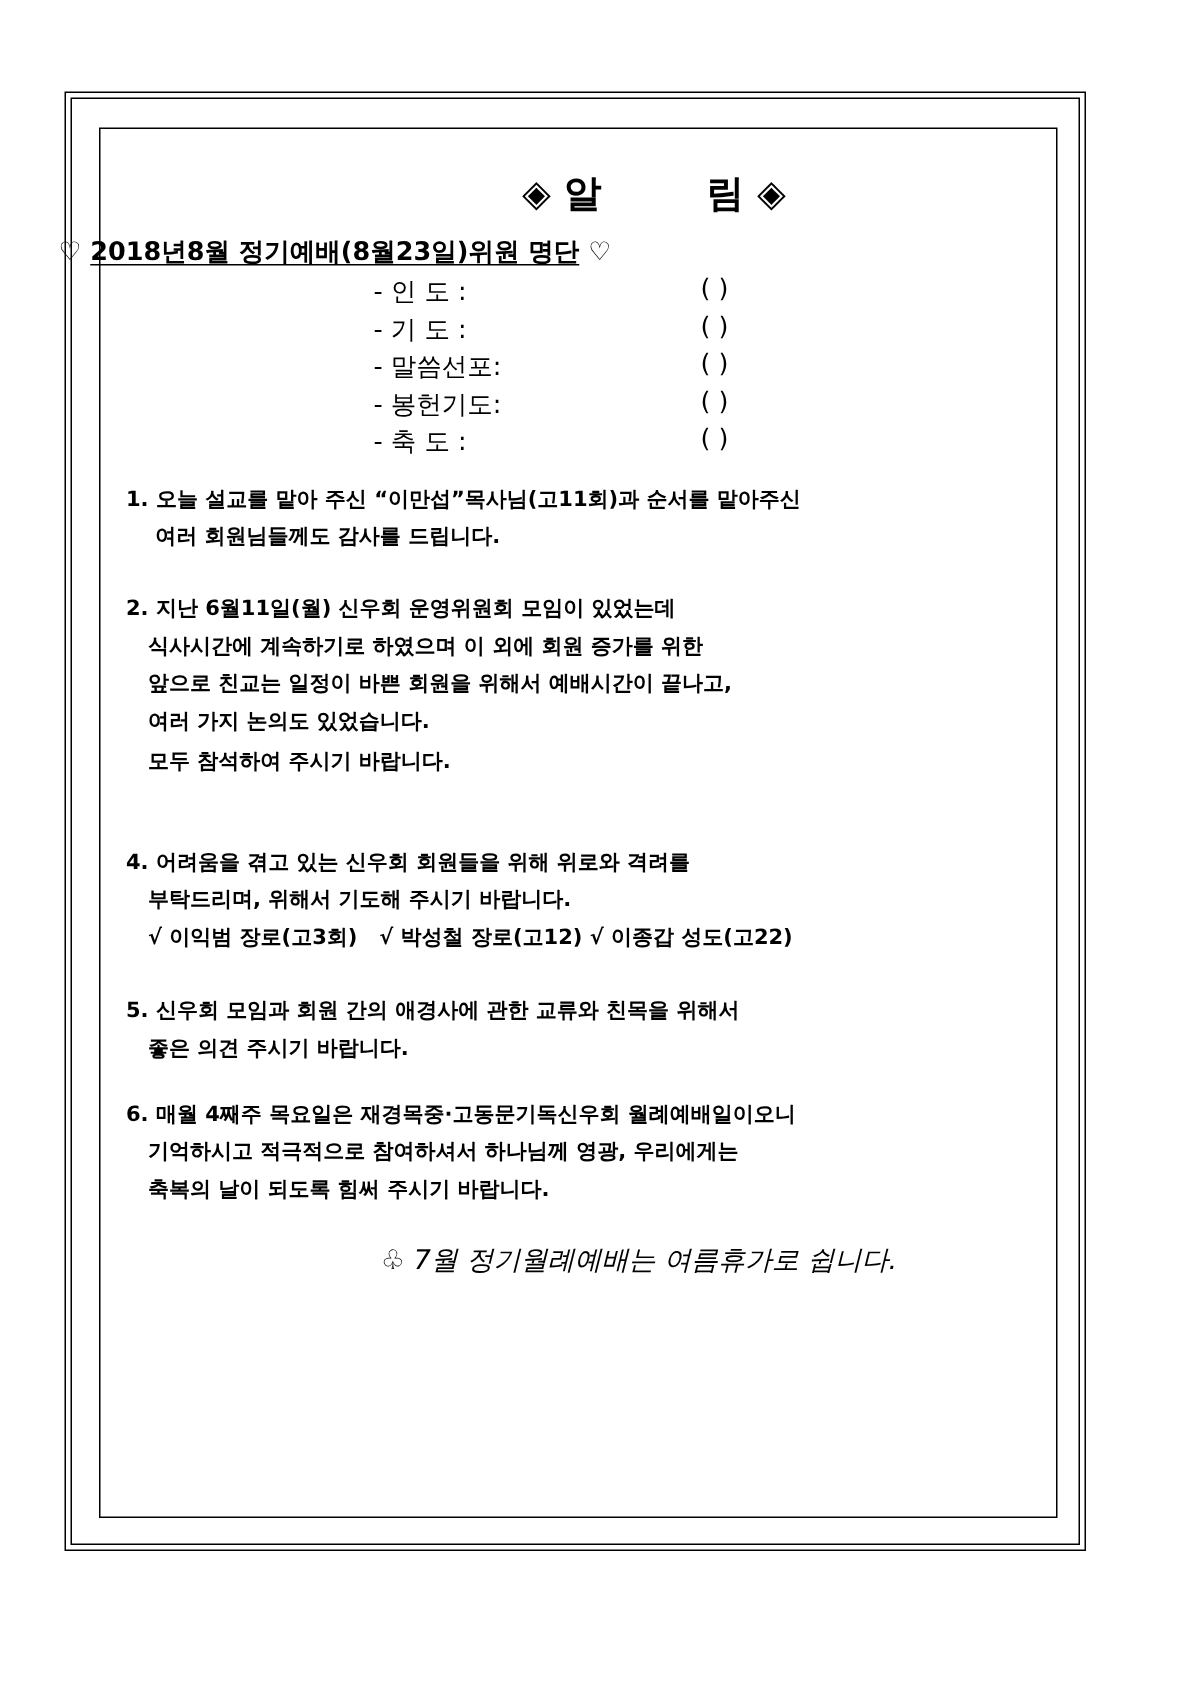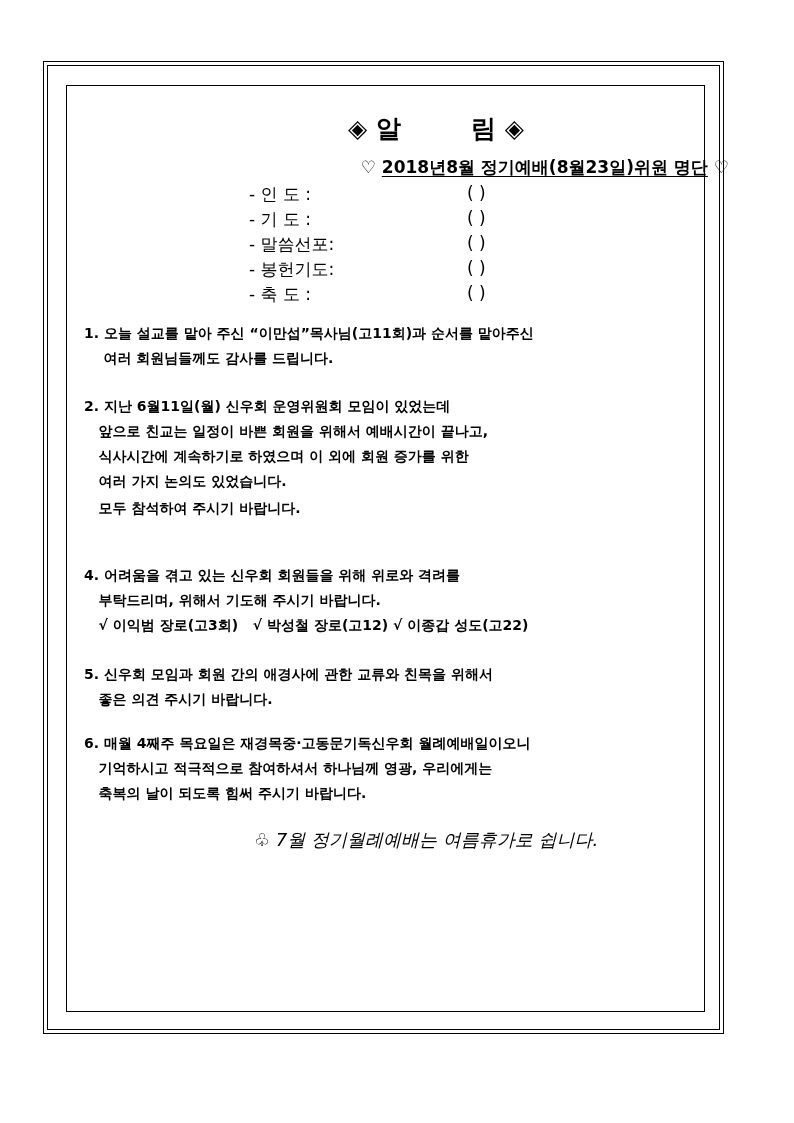--- a/index.html
+++ b/index.html
@@ -4,21 +4,21 @@
 <style>
   html, body { margin:0; padding:0; background:#fff; }
   body { width:794px; height:1123px; position:relative; overflow:hidden;
          font-family:"DejaVu Sans", "Liberation Sans", sans-serif; color:#000; }
   .outer1 { position:absolute; left:43px; top:61px; width:681px; height:973px; border:1.5px solid #000; box-sizing:border-box; }
   .outer2 { position:absolute; left:47px; top:65px; width:673px; height:965px; border:1.5px solid #000; box-sizing:border-box; }
   .inner { position:absolute; left:66px; top:85px; width:639px; height:927px; border:1.5px solid #000; box-sizing:border-box; }
   .abs { position:absolute; white-space:nowrap; font-weight:bold;margin-left:39px; }
   .title { left:0; width:794px; text-align:center; top:112px; font-size:25px; }
   .title .gap { display:inline-block; width:70px; }
-  .subtitle { left:0; width:690px; text-align:right; top:156px; font-size:17px; }
+  .subtitle { left:0; width:690px; text-align:left; top:156px; font-size:17px; }
   .subtitle u { text-decoration:underline; text-underline-offset:3px; }
   .roles { font-size:17px; }
   .role { position:absolute; left:249px; white-space:nowrap; font-weight:normal; }
   .role .paren { position:absolute; left:218px; }
   .item { position:absolute; left:84px; font-size:14px; font-weight:bold; white-space:nowrap; line-height:25px; }
   .item .cont { display:block; }
   .note { position:absolute; left:0; width:794px; text-align:center; top:828px; font-size:18px; font-style:italic; white-space:nowrap;padding-left:29px; }
 </style>
 </head>
 <body>
@@ -45,22 +45,22 @@
   <div class="role" style="top:283px"><span>- 축 도 :</span><span class="paren">(   )</span></div>
 </div>
 
 <div class="item" style="top:321px">
   <span class="cont">1. 오늘 설교를 맡아 주신 “이만섭”목사님(고11회)과 순서를 맡아주신</span>
   <span class="cont" style="white-space:pre">    여러 회원님들께도 감사를 드립니다.</span>
 </div>
 
 <div class="item" style="top:394px">
   <span class="cont">2. 지난 6월11일(월) 신우회 운영위원회 모임이 있었는데</span>
+  <span class="cont" style="white-space:pre">   식사시간에 계속하기로 하였으며 이 외에 회원 증가를 위한</span>
   <span class="cont" style="white-space:pre">   앞으로 친교는 일정이 바쁜 회원을 위해서 예배시간이 끝나고,</span>
-  <span class="cont" style="white-space:pre">   식사시간에 계속하기로 하였으며 이 외에 회원 증가를 위한</span>
   <span class="cont" style="white-space:pre">   여러 가지 논의도 있었습니다.</span>
 </div>
 
 <div class="item" style="top:496px">
   <span class="cont" style="white-space:pre">   모두 참석하여 주시기 바랍니다.</span>
 </div>
 
 <div class="item" style="top:563px">
   <span class="cont">4. 어려움을 겪고 있는 신우회 회원들을 위해 위로와 격려를</span>
   <span class="cont" style="white-space:pre">   부탁드리며, 위해서 기도해 주시기 바랍니다.</span>

